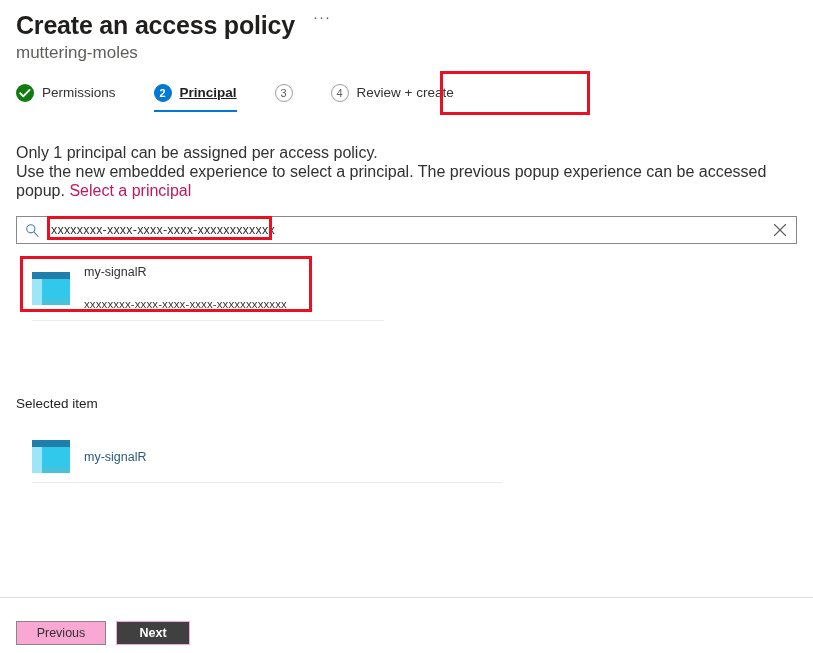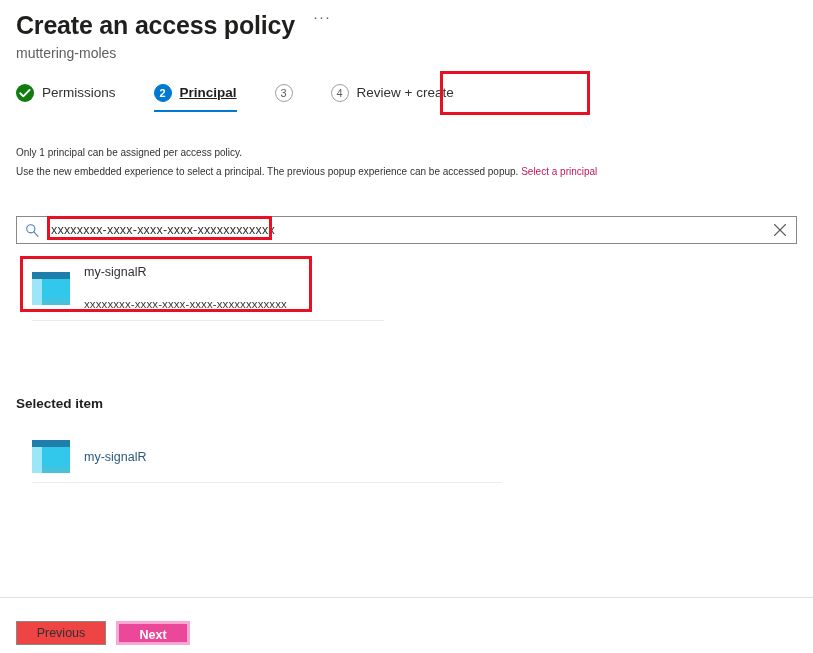--- a/index.html
+++ b/index.html
@@ -39,21 +39,21 @@
   .ellipsis-btn {
     font-size: 15px;
     color: #605e5c;
     line-height: 14px;
     padding: 2px 4px 8px 4px;
     cursor: pointer;
     letter-spacing: 1px;
     user-select: none;
   }
   .page-subtitle {
-    font-size: 14px;
+    font-size: 17px;
     color: #605e5c;
     line-height: 16px;
     margin-top: 3px;
   }
 
   
   .tabs {
     position: absolute;
     left: 16px;
     top: 76px;
@@ -117,21 +117,21 @@
     background: #107c10;
     border: none;
   }
   .tab-badge.done svg { display: block; }
 
   
   .info-block {
     position: absolute;
     left: 16px;
     top: 143px;
-    font-size: 10px;
+    font-size: 16px;
     color: #323130;
     line-height: 19px;
   }
   .info-block a {
     color: #be185d;
     text-decoration: none;
   }
 
   
   .search-wrap {
@@ -214,21 +214,21 @@
     flex: 0 0 auto;
     display: block;
   }
 
   
   .selected-heading {
     position: absolute;
     left: 16px;
     top: 395px;
     font-size: 13.5px;
-    font-weight: 700;
+    font-weight: 400;
     color: #201f1e;
     line-height: 18px;
   }
   .selected-list {
     position: absolute;
     left: 32px;
     top: 435px;
     width: 470px;
   }
   .selected-item {
@@ -274,27 +274,27 @@
     height: 24px;
     min-width: 90px;
     font-family: "Liberation Sans", "DejaVu Sans", sans-serif;
     font-size: 12.5px;
     cursor: pointer;
     padding: 0 12px;
     line-height: 22px;
     text-align: center;
   }
   .btn-secondary {
-    background: #ef4444;
+    background: #f9a8d4;
     border: 1px solid #8a8886;
     color: #323130;
   }
   .btn-primary {
-    background: #ec4899;
-    border: 3px solid #f9a8d4;
+    background: #404040;
+    border: 1px solid #f9a8d4;
     color: #ffffff;
     font-weight: 600;
     min-width: 74px;
   }
 
   
   .annot {
     position: absolute;
     border: 3px solid #e81123;
     pointer-events: none;

